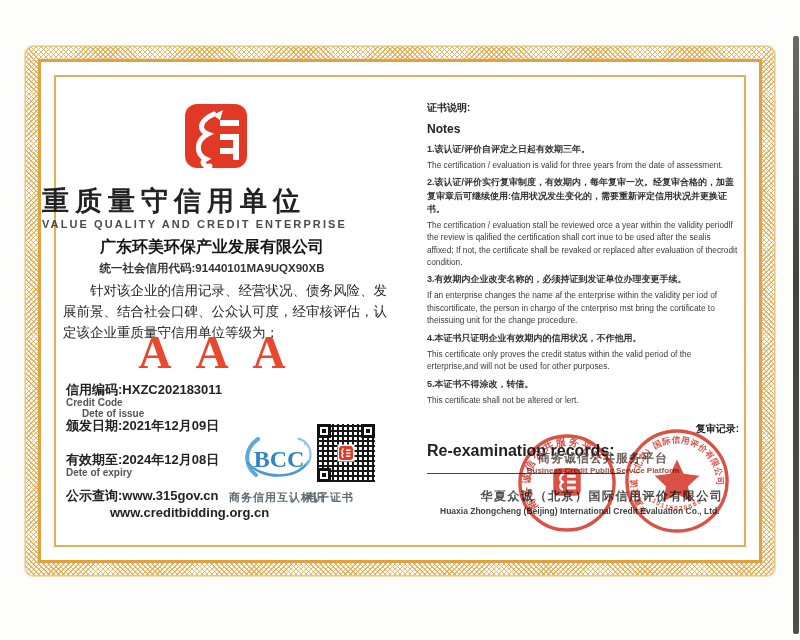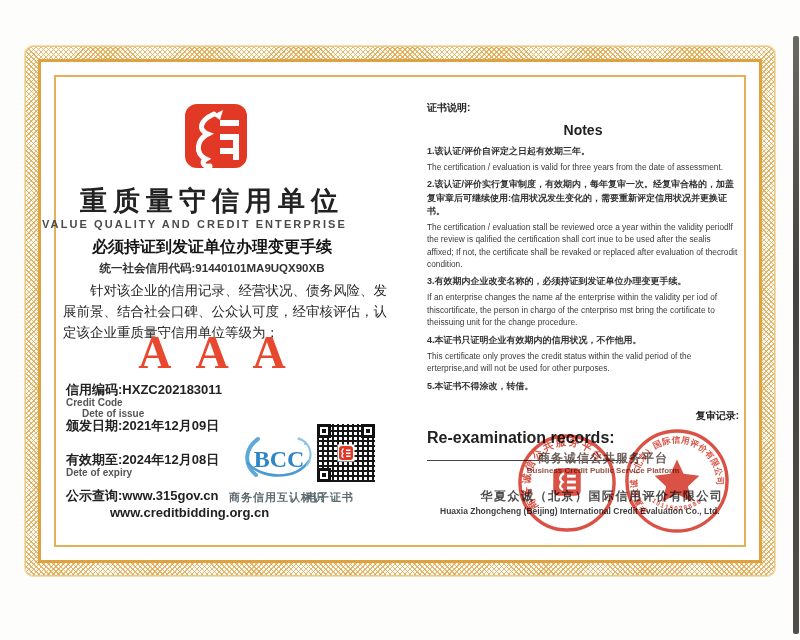--- a/index.html
+++ b/index.html
@@ -14,21 +14,21 @@
   .lace{position:absolute;inset:0;border-radius:8px;
         background:
           repeating-linear-gradient(45deg, rgba(223,161,63,.75) 0 1px, rgba(255,255,255,0) 1px 3.5px),
           repeating-linear-gradient(-45deg, rgba(223,161,63,.75) 0 1px, rgba(255,255,255,0) 1px 3.5px);
         box-shadow:inset 0 0 0 1px #eac783, 0 0 0 1px #f3ddb2;}
   .frame-line1{position:absolute;inset:13px;background:#fff;border:3px solid #E0A23E;}
   .frame-line2{position:absolute;inset:29px;border:2px solid #E4AF55;}
 
   
   .logo{left:184px;top:102px;width:64px;height:68px;}
-  .title-cn{left:42px;top:183px;width:340px;text-align:center;font-size:27px;font-weight:bold;
+  .title-cn{left:42px;top:183px;width:340px;text-align:left;font-size:27px;font-weight:bold;
             letter-spacing:6px;color:#222;font-family:Liberation Sans, sans-serif;white-space:nowrap;}
   .title-en{left:42px;top:218px;width:340px;text-align:left;font-size:11px;font-weight:600;
             letter-spacing:2.1px;color:#4a4a4a;white-space:nowrap;}
   .company{left:42px;top:237px;width:340px;text-align:center;font-size:16px;font-weight:bold;color:#141414;}
   .uscc{left:42px;top:261px;width:340px;text-align:center;font-size:11.5px;font-weight:600;color:#333;}
   .statement{left:63px;top:280px;width:324px;font-size:13.5px;line-height:21px;color:#262626;
              font-weight:400;text-align:justify;text-indent:2em;}
   .rating{left:42px;top:326px;width:340px;text-align:center;font-size:46px;font-weight:bold;
           color:#E8482E;font-family:"Liberation Serif","DejaVu Serif",serif;letter-spacing:24px;text-indent:24px;}
   .f-label{font-size:13px;font-weight:bold;color:#222;}
@@ -48,21 +48,21 @@
   .qf{position:absolute;width:14px;height:14px;background:#fff;border:3px solid #111;box-sizing:border-box;}
   .qf::after{content:"";position:absolute;inset:2px;background:#111;}
   .qtl{left:0;top:0}.qtr{right:0;top:0}.qbl{left:0;bottom:0}
   .qc{position:absolute;left:50%;top:50%;transform:translate(-50%,-50%);width:17px;height:17px;background:#fff;}
   .qr-cap{left:306px;top:490px;width:80px;text-align:left;font-size:11px;font-weight:bold;
           color:#5d6a72;letter-spacing:1px;}
 
   
   .notes{left:427px;top:101px;width:312px;color:#333;}
   .n-h-cn{font-size:10px;font-weight:bold;color:#222;margin:0 0 7px 0;}
-  .n-h-en{font-size:14px;font-weight:bold;color:#222;margin:0 0 7px 0;text-align:center;}
+  .n-h-en{font-size:12px;font-weight:bold;color:#222;margin:0 0 7px 0;}
   .n-cn{font-size:9px;font-weight:bold;color:#333;line-height:1.45;margin:4px 0 3px 0;}
   .n-en{font-size:8.3px;color:#3a3a3a;line-height:1.5;margin:0 0 5px 0;}
   .reexam-cn{font-size:10px;font-weight:bold;color:#222;margin:16px 0 6px 0;text-align:right;}
   .reexam-en{font-size:16px;font-weight:bold;color:#222;margin:0;}
   .reexam-line{display:inline-block;width:198px;height:9px;border-bottom:1.2px solid #444;}
 
   
   .plat-cn{left:528px;top:450px;width:150px;text-align:center;font-size:12px;font-weight:bold;
            letter-spacing:1px;color:#6b5d58;white-space:nowrap;}
   .plat-en{left:500px;top:466px;width:206px;text-align:center;font-size:8px;font-weight:bold;color:#955548;white-space:nowrap;}
@@ -92,21 +92,21 @@
       <path d="M29 13 l10 -5 -3 10 z" fill="#fff"></path>
       <rect x="36" y="18" width="19" height="6" fill="#fff"></rect>
       <rect x="36" y="32" width="19" height="6" fill="#fff"></rect>
       <rect x="36" y="46" width="13" height="6" fill="#fff"></rect>
       <rect x="49" y="32" width="6" height="26" fill="#fff"></rect>
     </svg>
   </div>
 
   <div class="abs title-cn">重质量守信用单位</div>
   <div class="abs title-en">VALUE QUALITY AND CREDIT ENTERPRISE</div>
-  <div class="abs company">必须持证到发证单位办理变更手续</div>
+  <div class="abs company">广东环美环保产业发展有限公司</div>
   <div class="abs uscc">统一社会信用代码:91440101MA9UQX90XB</div>
   <div class="abs statement">针对该企业的信用记录、经营状况、债务风险、发展前景、结合社会口碑、公众认可度，经审核评估，认定该企业重质量守信用单位等级为：</div>
   <div class="abs rating">AAA</div>
 
   <div class="abs f-label fl1">信用编码:HXZC202183011</div>
   <div class="abs f-sub fs1">Credit Code</div>
   <div class="abs f-label fl2">颁发日期:2021年12月09日</div>
   <div class="abs f-sub fs2">Dete of issue</div>
   <div class="abs f-label fl3">有效期至:2024年12月08日</div>
   <div class="abs f-sub fs3">Dete of expiry</div>
@@ -148,20 +148,21 @@
 
     <p class="n-cn">1.该认证/评价自评定之日起有效期三年。</p>
     <p class="n-en">The certification / evaluation is valid for three years from the date of assessment.</p>
     <p class="n-cn">2.该认证/评价实行复审制度，有效期内，每年复审一次。经复审合格的，加盖复审章后可继续使用:信用状况发生变化的，需要重新评定信用状况并更换证书。</p>
     <p class="n-en">The certification / evaluation stall be reviewed orce a year within the validity periodlf the review is qalified the certification shall cort inue to be used after the sealis affixed; If not, the certificate shall be revaked or replaced after evaluation of thecrodit condition.</p>
     <p class="n-cn">3.有效期内企业改变名称的，必须持证到发证单位办理变更手续。</p>
     <p class="n-en">If an enterprise changes the name af the enterprise within the validity per iod of thiscortificate, the person in chargo of the cnterpriso mst bring the cortificate to theissuing unit for the change procedure.</p>
     <p class="n-cn">4.本证书只证明企业有效期内的信用状况，不作他用。</p>
     <p class="n-en">This certificate only proves the credit status within the valid period of the erterprise,and will not be used for other purposes.</p>
     <p class="n-cn">5.本证书不得涂改，转借。</p>
+    <p class="n-en">This certificate shall not be altered or lert.</p>
 
     <p class="reexam-cn">复审记录:</p>
     <p class="reexam-en"><span>Re-examination records:</span><span class="reexam-line"></span></p>
   </div>
 
   <div class="abs plat-cn">商务诚信公共服务平台</div>
   <div class="abs plat-en">Business Credit Public Service Platform</div>
   <div class="abs iss-cn">华夏众诚（北京）国际信用评价有限公司</div>
   <div class="abs iss-en">Huaxia Zhongcheng (Beijing) International Credit Evaluation Co., Ltd.</div>
 

